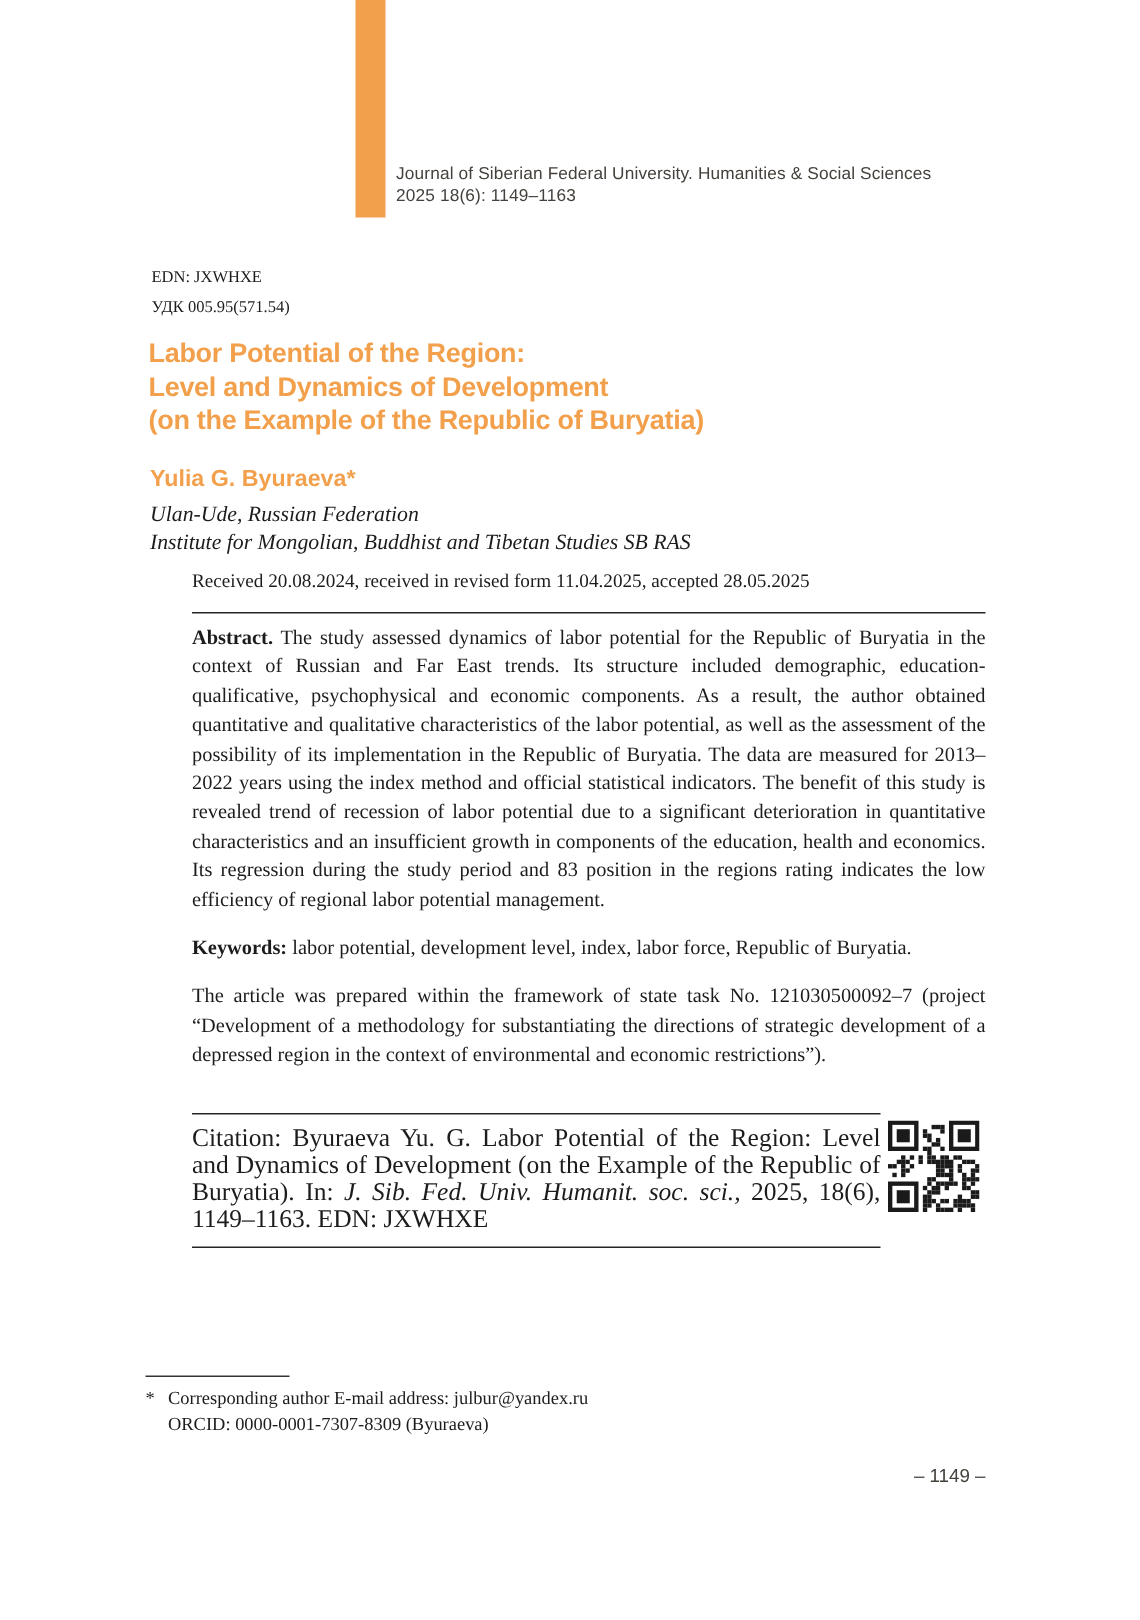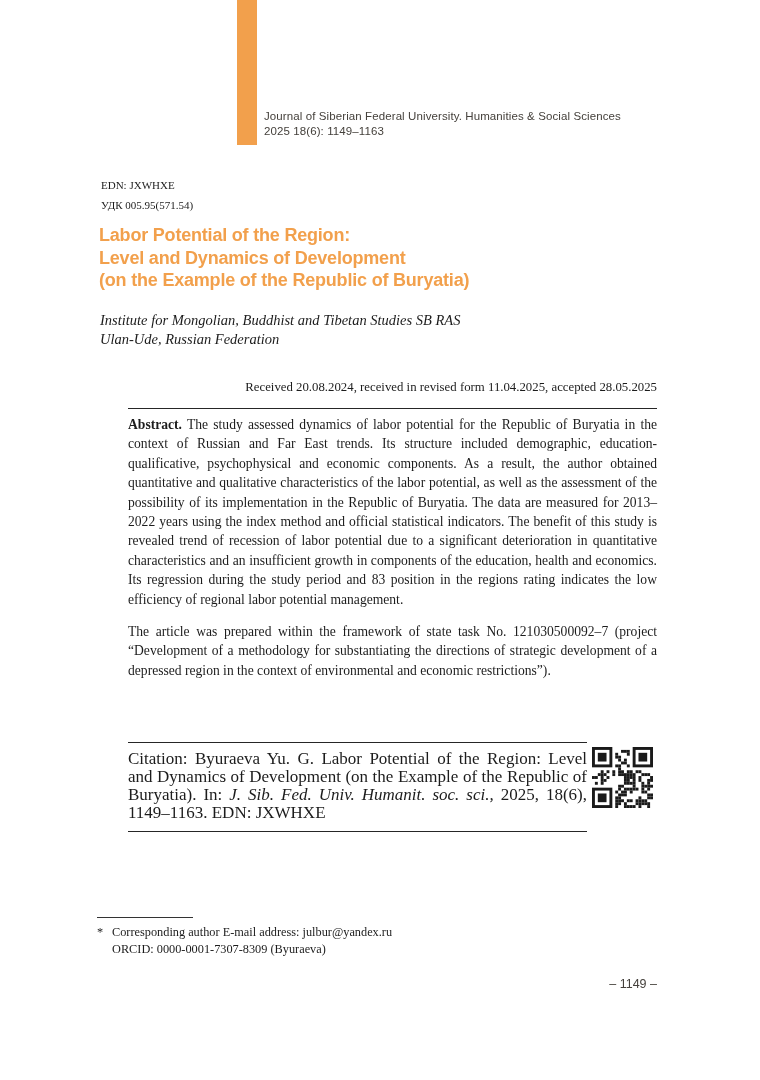--- a/index.html
+++ b/index.html
@@ -31,21 +31,21 @@
   }
   .author-block { position:absolute; left:100px; top:311px; }
   .author-name {
     font-family:"Liberation Sans", sans-serif;
     font-weight:700; font-size:15.5px; color:var(--accent);
     margin-bottom:5px;
   }
   .affiliation { font-style:italic; font-size:14.5px; line-height:18.5px; color:#1c1c1c; }
   .received {
     position:absolute; left:128px; top:380px; width:529px;
-    text-align:right; font-size:12.8px; color:#1c1c1c;
+    text-align:left; font-size:12.8px; color:#1c1c1c;
   }
   .main-column { position:absolute; left:128px; top:408px; width:529px; }
   .abstract-rule { border-top:1.6px solid #262626; margin-bottom:6px; }
   .body-par {
     font-size:13.6px; line-height:19.4px; text-align:justify; color:#1c1c1c;
   }
   .body-par b { font-weight:700; }
   .mt { margin-top:13px; }
   .citation-section {
     position:absolute; left:128px; top:742px; width:459px;
@@ -85,33 +85,35 @@
     <div>УДК 005.95(571.54)</div>
   </div>
 
   <h1 class="title">
     <span>Labor Potential of the Region:</span><br>
     <span>Level and Dynamics of Development</span><br>
     <span>(on the Example of the Republic of Buryatia)</span>
   </h1>
 
   <div class="author-block">
+    <div class="author-name">Yulia G. Byuraeva*</div>
     <div class="affiliation">
+      <div>Ulan-Ude, Russian Federation</div>
       <div>Institute for Mongolian, Buddhist and Tibetan Studies SB RAS</div>
-      <div>Ulan-Ude, Russian Federation</div>
     </div>
   </div>
 
   <div class="received">Received 20.08.2024, received in revised form 11.04.2025, accepted 28.05.2025</div>
 
   <div class="main-column">
     <div class="abstract-rule"></div>
 
     <p class="body-par"><b>Abstract.</b><span> The study assessed dynamics of labor potential for the Republic of Buryatia in the context of Russian and Far East trends. Its structure included demographic, education-qualificative, psychophysical and economic components. As a result, the author obtained quantitative and qualitative characteristics of the labor potential, as well as the assessment of the possibility of its implementation in the Republic of Buryatia. The data are measured for 2013–2022 years using the index method and official statistical indicators. The benefit of this study is revealed trend of recession of labor potential due to a significant deterioration in quantitative characteristics and an insufficient growth in components of the education, health and economics. Its regression during the study period and 83 position in the regions rating indicates the low efficiency of regional labor potential management.</span></p>
 
+    <p class="body-par mt"><b>Keywords:</b><span> labor potential, development level, index, labor force, Republic of Buryatia.</span></p>
 
     <p class="body-par mt">The article was prepared within the framework of state task No. 121030500092–7 (project “Development of a methodology for substantiating the directions of strategic development of a depressed region in the context of environmental and economic restrictions”).</p>
 
   </div>
 
   <div class="citation-section"><span>Citation: Byuraeva Yu. G. Labor Potential of the Region: Level and Dynamics of Development (on the Example of the Republic of Buryatia). In: </span><span class="ital">J. Sib. Fed. Univ. Humanit. soc. sci.,</span><span> 2025, 18(6), 1149–1163. EDN: JXWHXE</span></div>
 
   <div class="qr"><svg xmlns="http://www.w3.org/2000/svg" width="61" height="61">
         <rect width="61" height="61" fill="#fff"></rect>
         <rect x="29.047619047619047" y="2.9047619047619047" width="2.9047619047619047" height="2.9047619047619047" fill="#1a1a1a"></rect>

